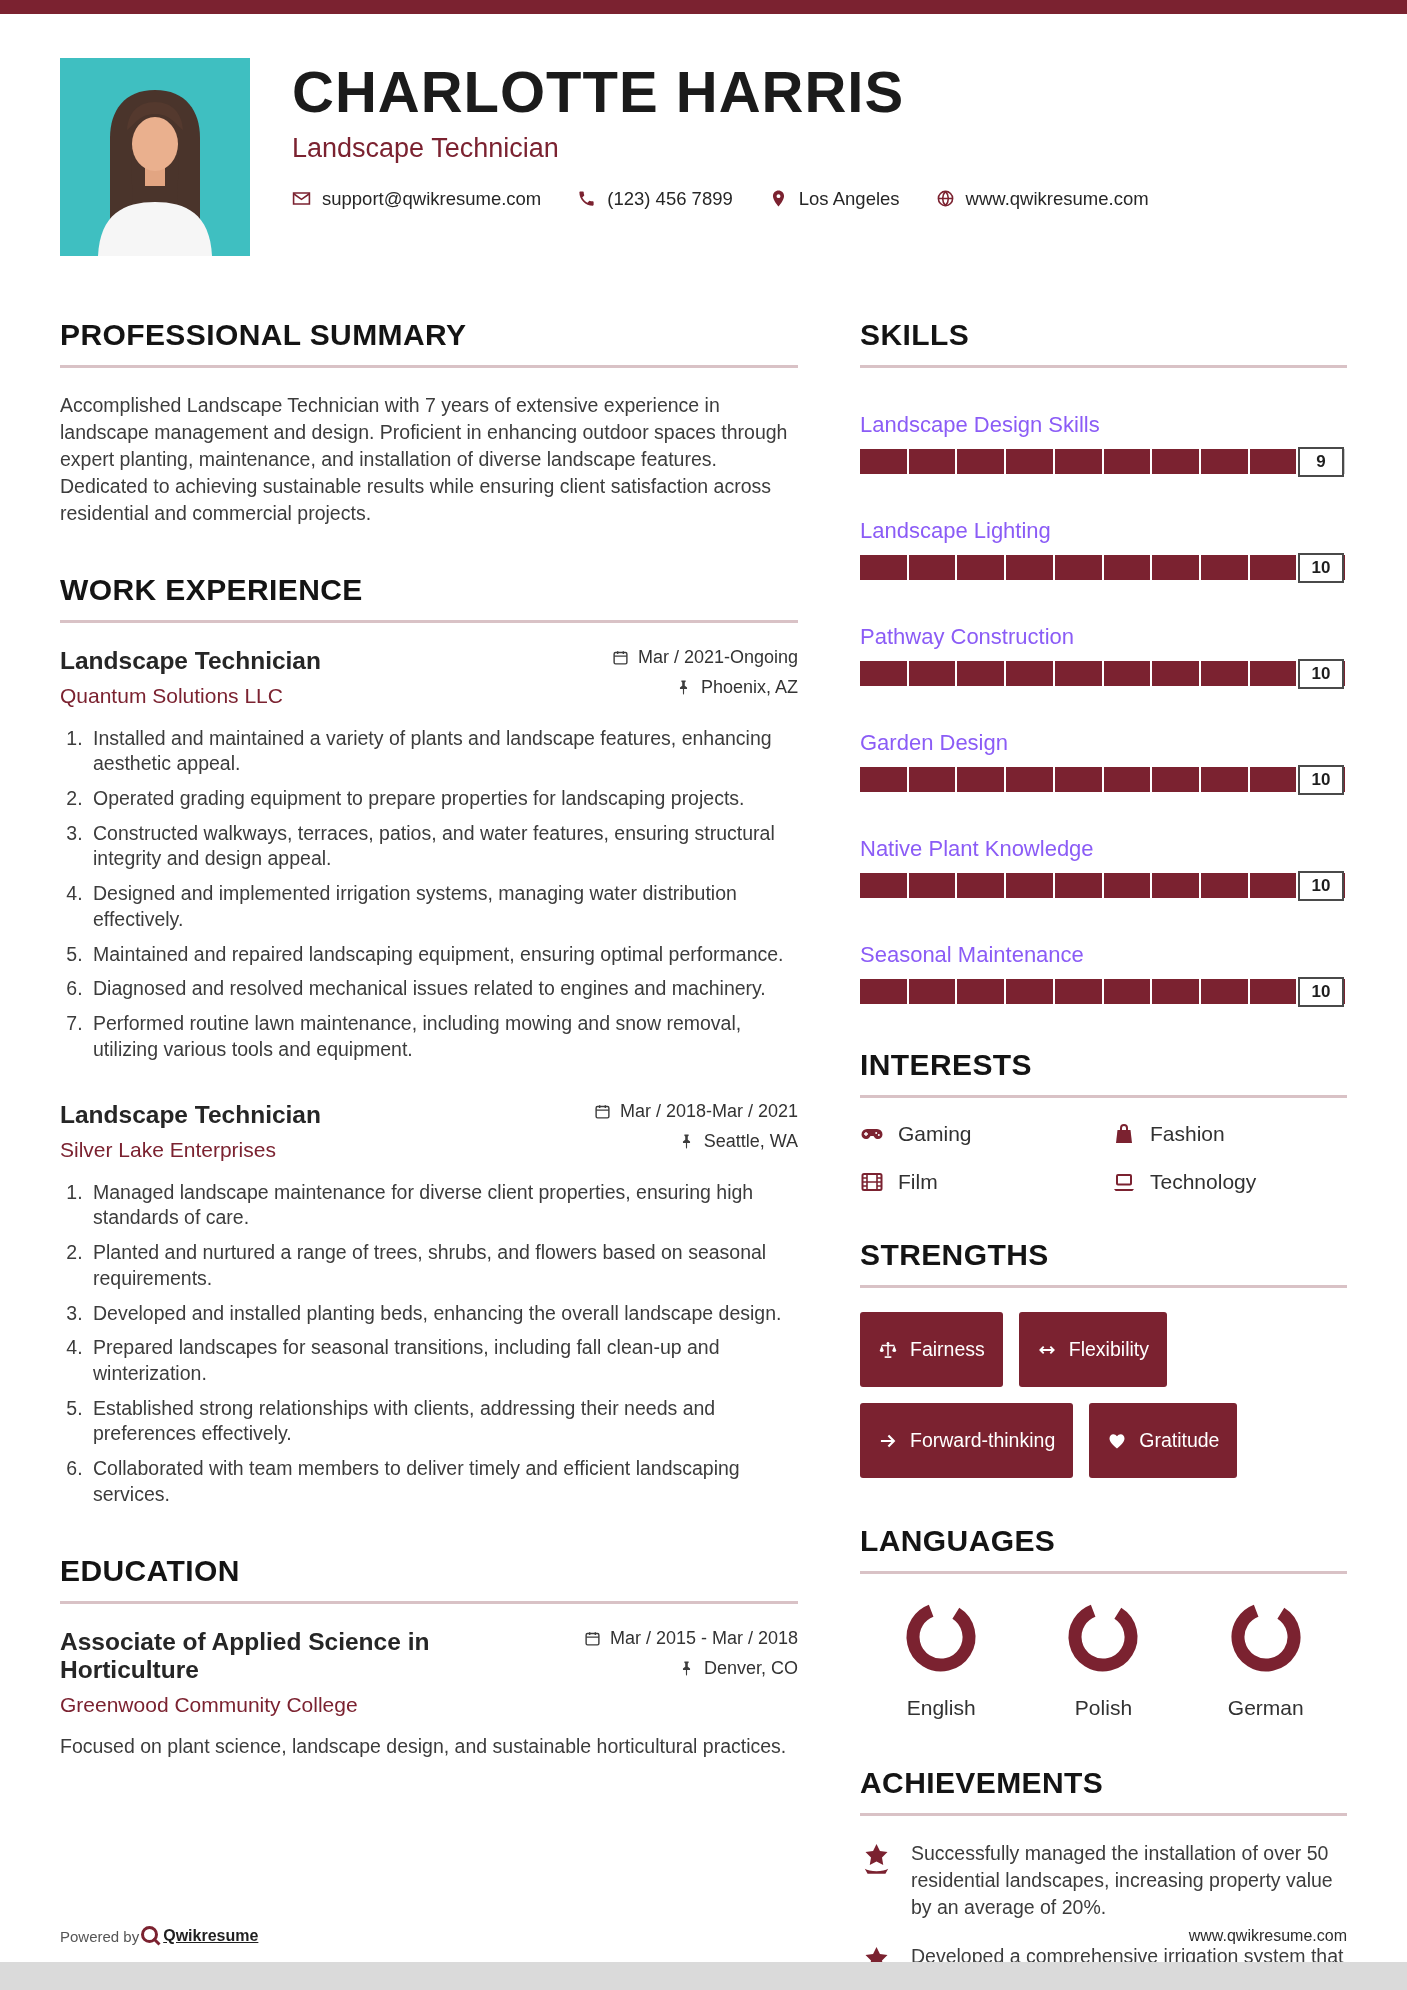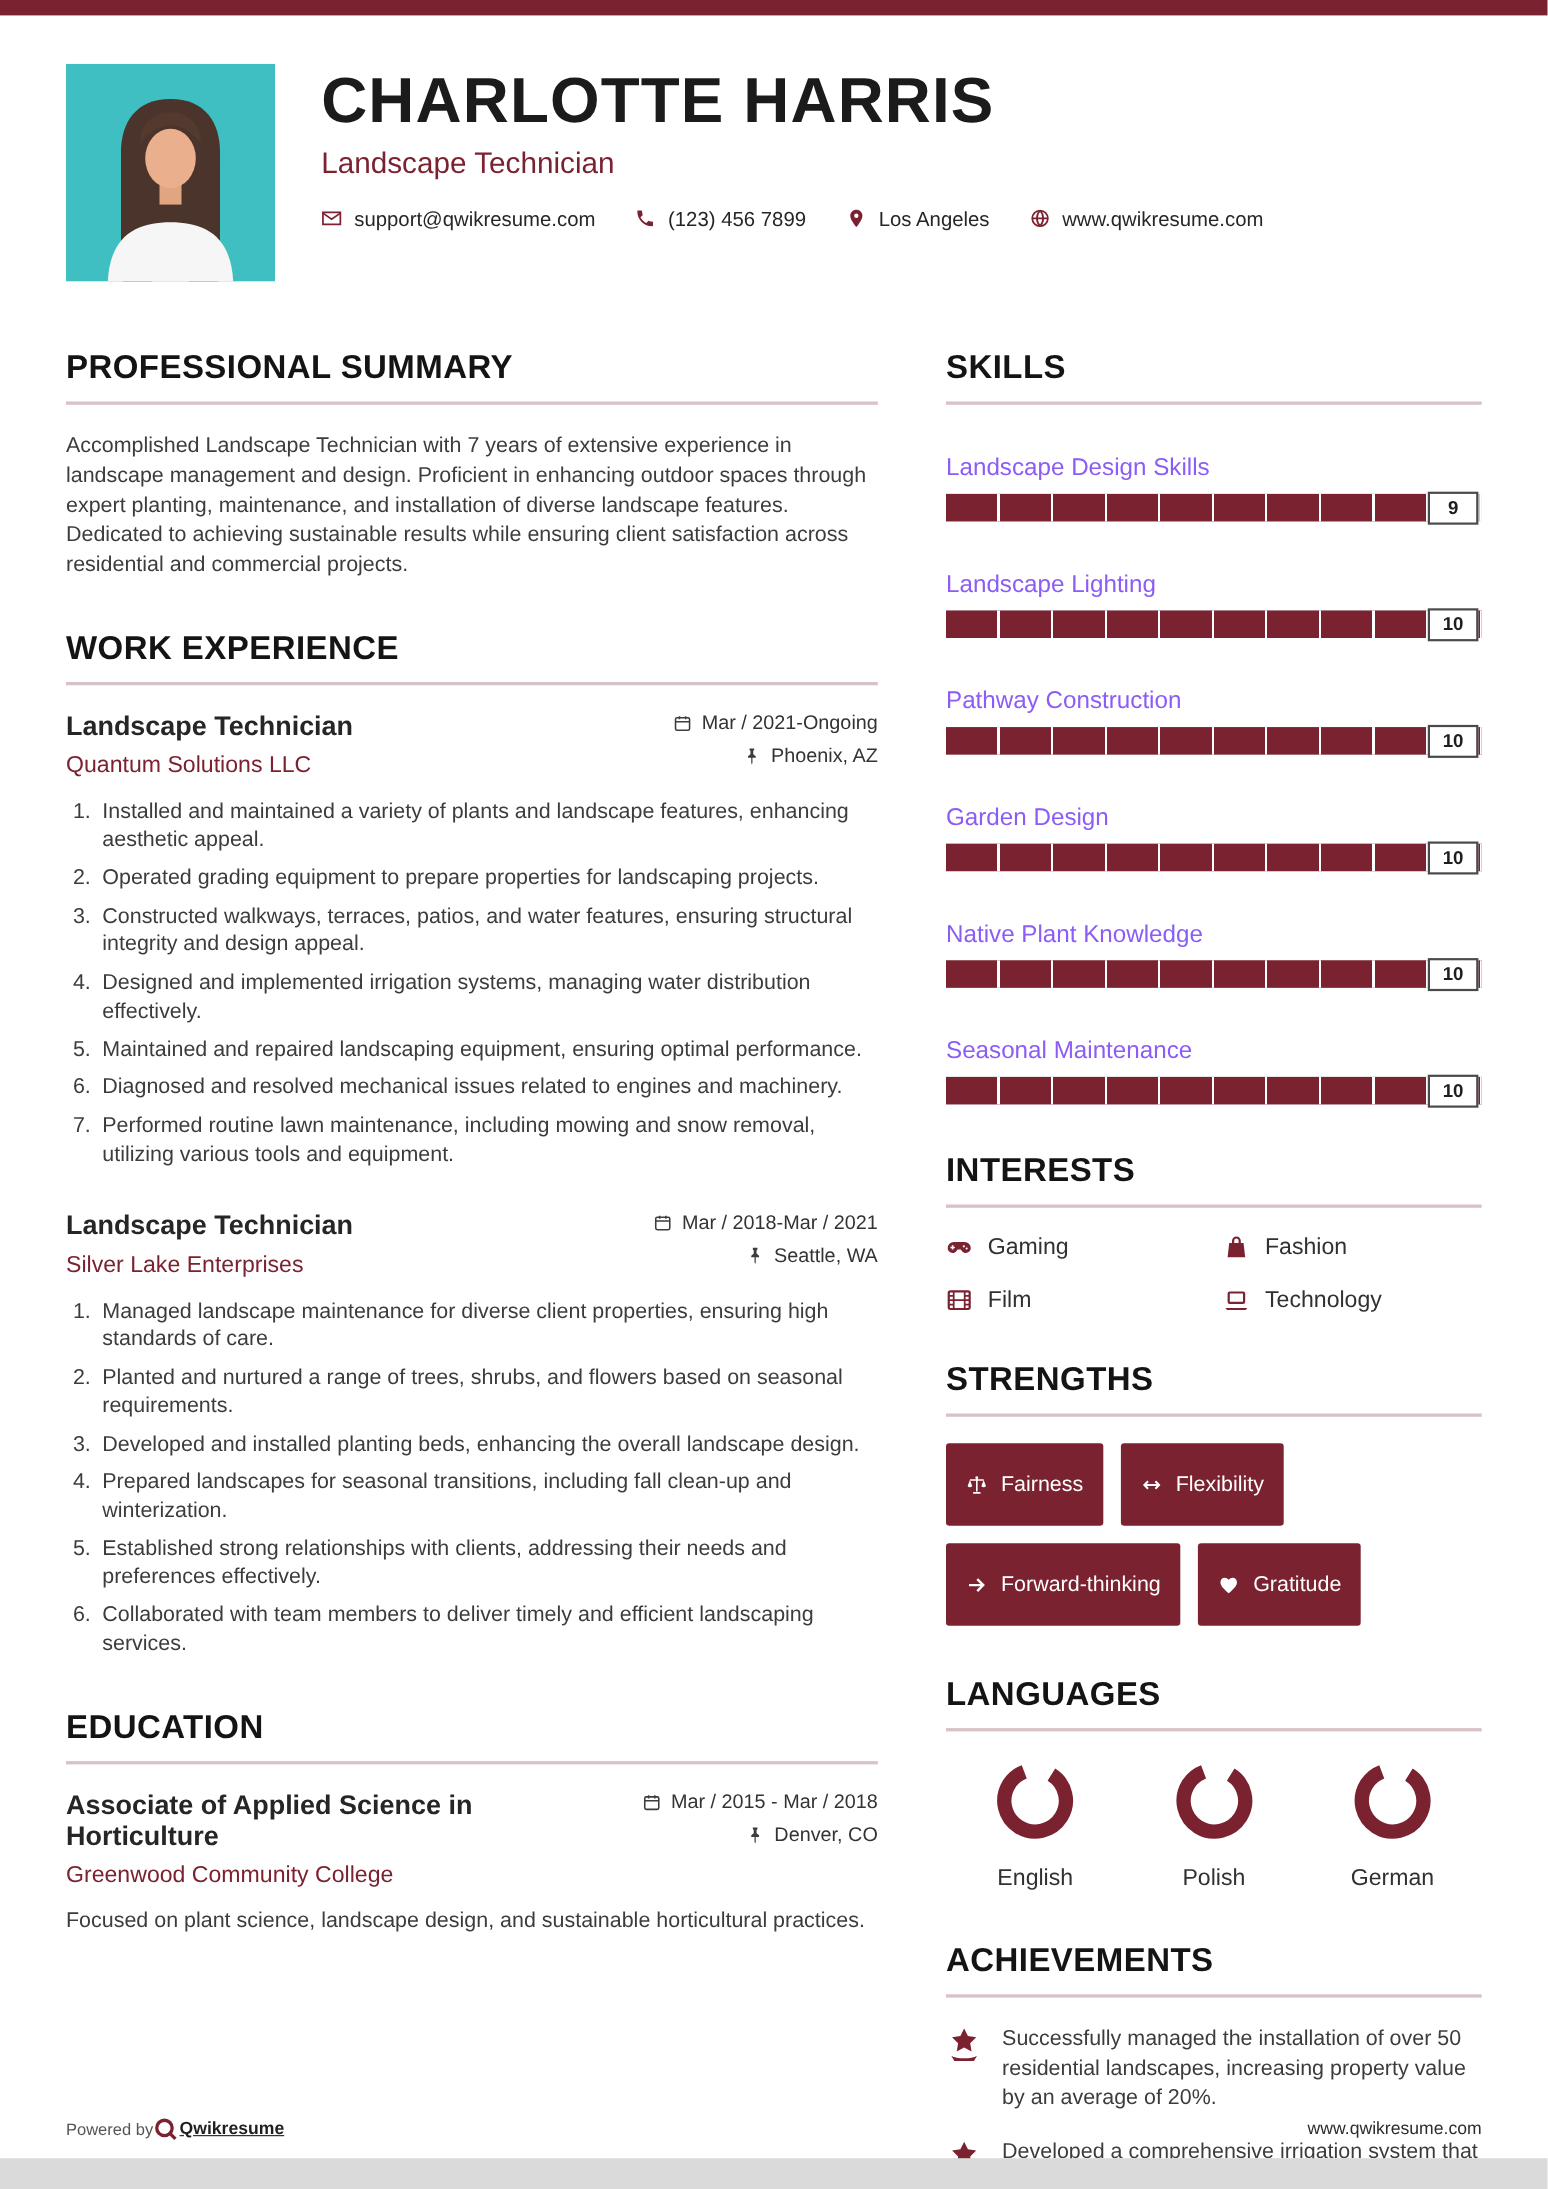--- a/index.html
+++ b/index.html
@@ -69,21 +69,21 @@
 
   
   .strengths-section { margin-top: 44px; }
   .strengths { display: flex; flex-wrap: wrap; gap: 16px; margin-top: 8px; }
   .strength { display: flex; align-items: center; gap: 12px; background: var(--accent, #7b2230);
     color: #fff; font-size: 19.5px; padding: 26px 18px; border-radius: 3px; }
   .strength svg { width: 20px; height: 20px; flex: none; }
 
   
   .languages-section { margin-top: 46px; }
-  .languages { display: flex; margin-top: 14px; justify-content: space-between; }
+  .languages { display: flex; margin-top: 14px; }
   .language { width: 33.33%; display: flex; flex-direction: column; align-items: center; max-width: 172px; }
   .language svg { width: 78px; height: 78px; }
   .language-label { margin-top: 20px; font-size: 21px; color: #313131; }
 
   
   .achievements-section { margin-top: 46px; }
   .achievement { display: flex; gap: 18px; margin-top: 22px; align-items: flex-start; }
   .achievement svg { width: 33px; height: 33px; flex: none; color: var(--accent, #7b2230); margin-top: 2px; }
 
   

